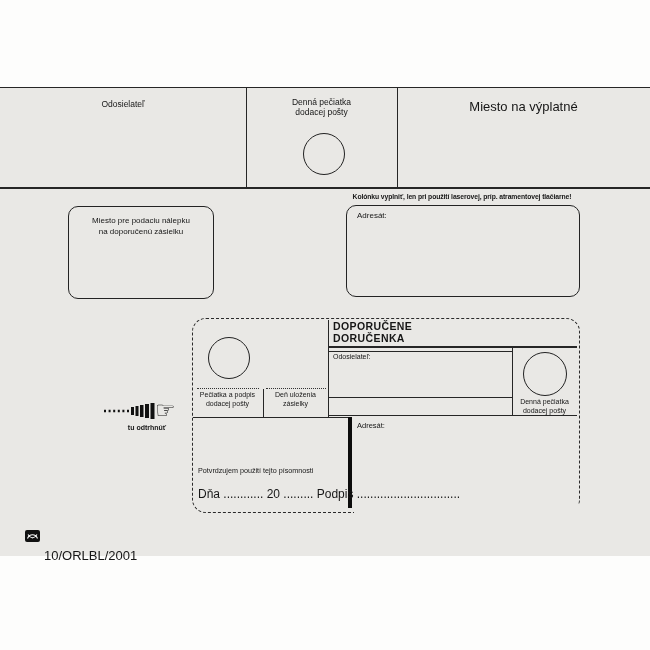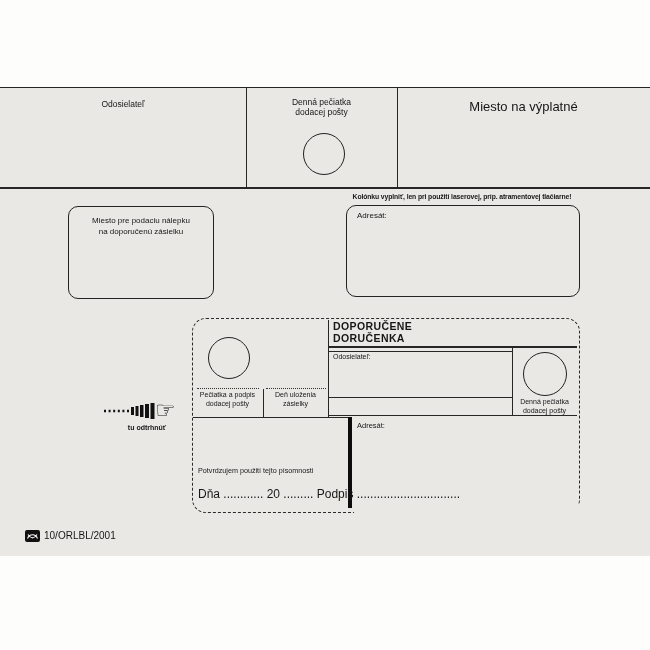--- a/index.html
+++ b/index.html
@@ -116,15 +116,15 @@
   </div>
   <div class="lbl center" style="left:102px;top:424px;width:90px;font-size:7px;font-weight:bold;">tu odtrhnúť</div>
 
   <div style="position:absolute;left:25px;top:528px;width:15px;height:12px;">
     <svg width="15" height="12" viewBox="0 0 15 12">
       <rect width="15" height="12" rx="2" fill="#111"></rect>
       <path d="M2.5,8.5 C4.5,3.5 10.5,3.5 12.5,8.5" stroke="#fff" stroke-width="1.1" fill="none"></path>
       <path d="M3,4.5 C6,9 9,9 12,4.5" stroke="#fff" stroke-width="1.1" fill="none"></path>
     </svg>
   </div>
-  <div class="lbl" style="left:44px;top:530px;font-size:10px;">10/ORLBL/2001</div>
+  <div class="lbl" style="left:44px;top:548px;font-size:13px;">10/ORLBL/2001</div>
 
 </div>
 
 </body></html>

